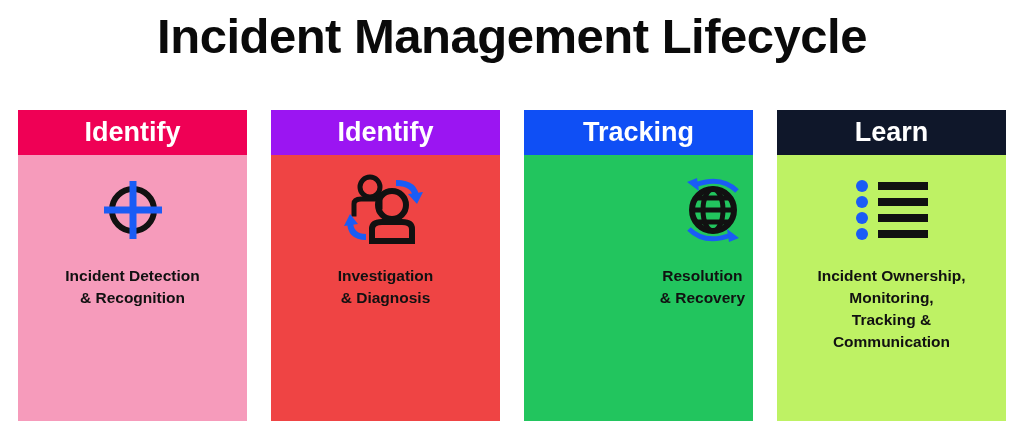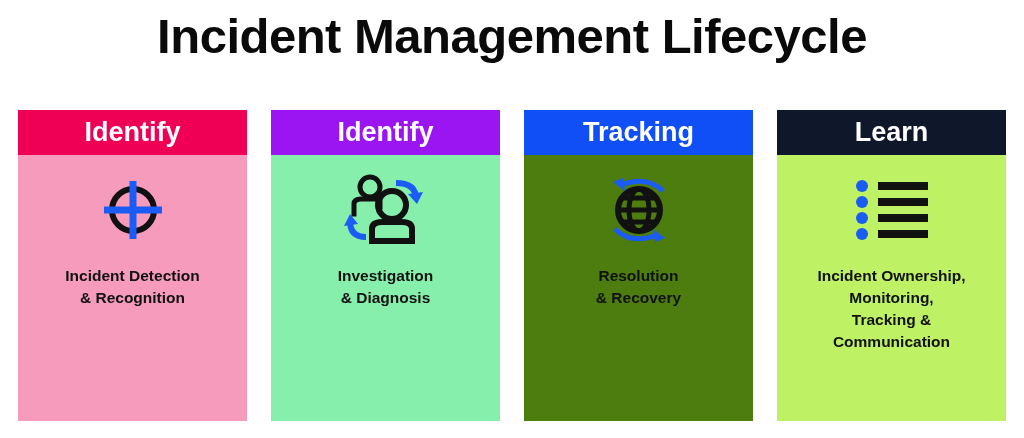--- a/index.html
+++ b/index.html
@@ -102,21 +102,21 @@
         </div>
         <div class="card-caption">Incident Detection
 &amp; Recognition</div>
       </div>
     </div>
 
     <div class="card">
       <div class="card-header" style="background: rgb(155, 21, 242);">
         <span>Identify</span>
       </div>
-      <div class="card-body" style="background: #86efac;">
+      <div class="card-body" style="background: #ef4444;">
         <div class="card-icon">
           <svg width="84" height="74" viewBox="0 0 84 74">
             <circle cx="26" cy="14" r="10" fill="none" stroke="#111111" stroke-width="5"></circle>
             <path d="M10 41 L10 31 Q10 26 17 26 L36 26 L36 34" fill="none" stroke="#111111" stroke-width="5" stroke-linecap="square"></path>
             <circle cx="48" cy="32" r="14" fill="none" stroke="#111111" stroke-width="6"></circle>
             <path d="M28 68 L28 56 Q28 49 38 49 L58 49 Q68 49 68 56 L68 68 Z" fill="none" stroke="#111111" stroke-width="6" stroke-linejoin="miter"></path>
             <path d="M52 10 Q72 10 72 26" fill="none" stroke="#1a5cf5" stroke-width="6"></path>
             <path d="M64 21 L73 31 L79 19" fill="#1a5cf5"></path>
             <path d="M22 64 Q6 64 6 48" fill="none" stroke="#1a5cf5" stroke-width="6"></path>
             <path d="M0 53 L6 41 L14 51" fill="#1a5cf5"></path>
@@ -124,21 +124,21 @@
         </div>
         <div class="card-caption">Investigation
 &amp; Diagnosis</div>
       </div>
     </div>
 
     <div class="card">
       <div class="card-header" style="background: rgb(15, 79, 245);">
         <span>Tracking</span>
       </div>
-      <div class="card-body" style="background: #4d7c0f;">
+      <div class="card-body" style="background: #22c55e; align-items: flex-end;">
         <div class="card-icon">
           <svg width="80" height="74" viewBox="0 0 80 74">
             <circle cx="40" cy="37" r="21" fill="none" stroke="#111111" stroke-width="6"></circle>
             <ellipse cx="40" cy="37" rx="10" ry="21" fill="none" stroke="#111111" stroke-width="5"></ellipse>
             <line x1="19" y1="37" x2="61" y2="37" stroke="#111111" stroke-width="5"></line>
             <line x1="24" y1="25" x2="56" y2="25" stroke="#111111" stroke-width="5"></line>
             <line x1="24" y1="49" x2="56" y2="49" stroke="#111111" stroke-width="5"></line>
             <path d="M22 12 Q48 2 64 18" fill="none" stroke="#1a5cf5" stroke-width="5"></path>
             <path d="M14 9 L24 5 L26 18" fill="#1a5cf5"></path>
             <path d="M58 62 Q32 72 16 56" fill="none" stroke="#1a5cf5" stroke-width="5"></path>

